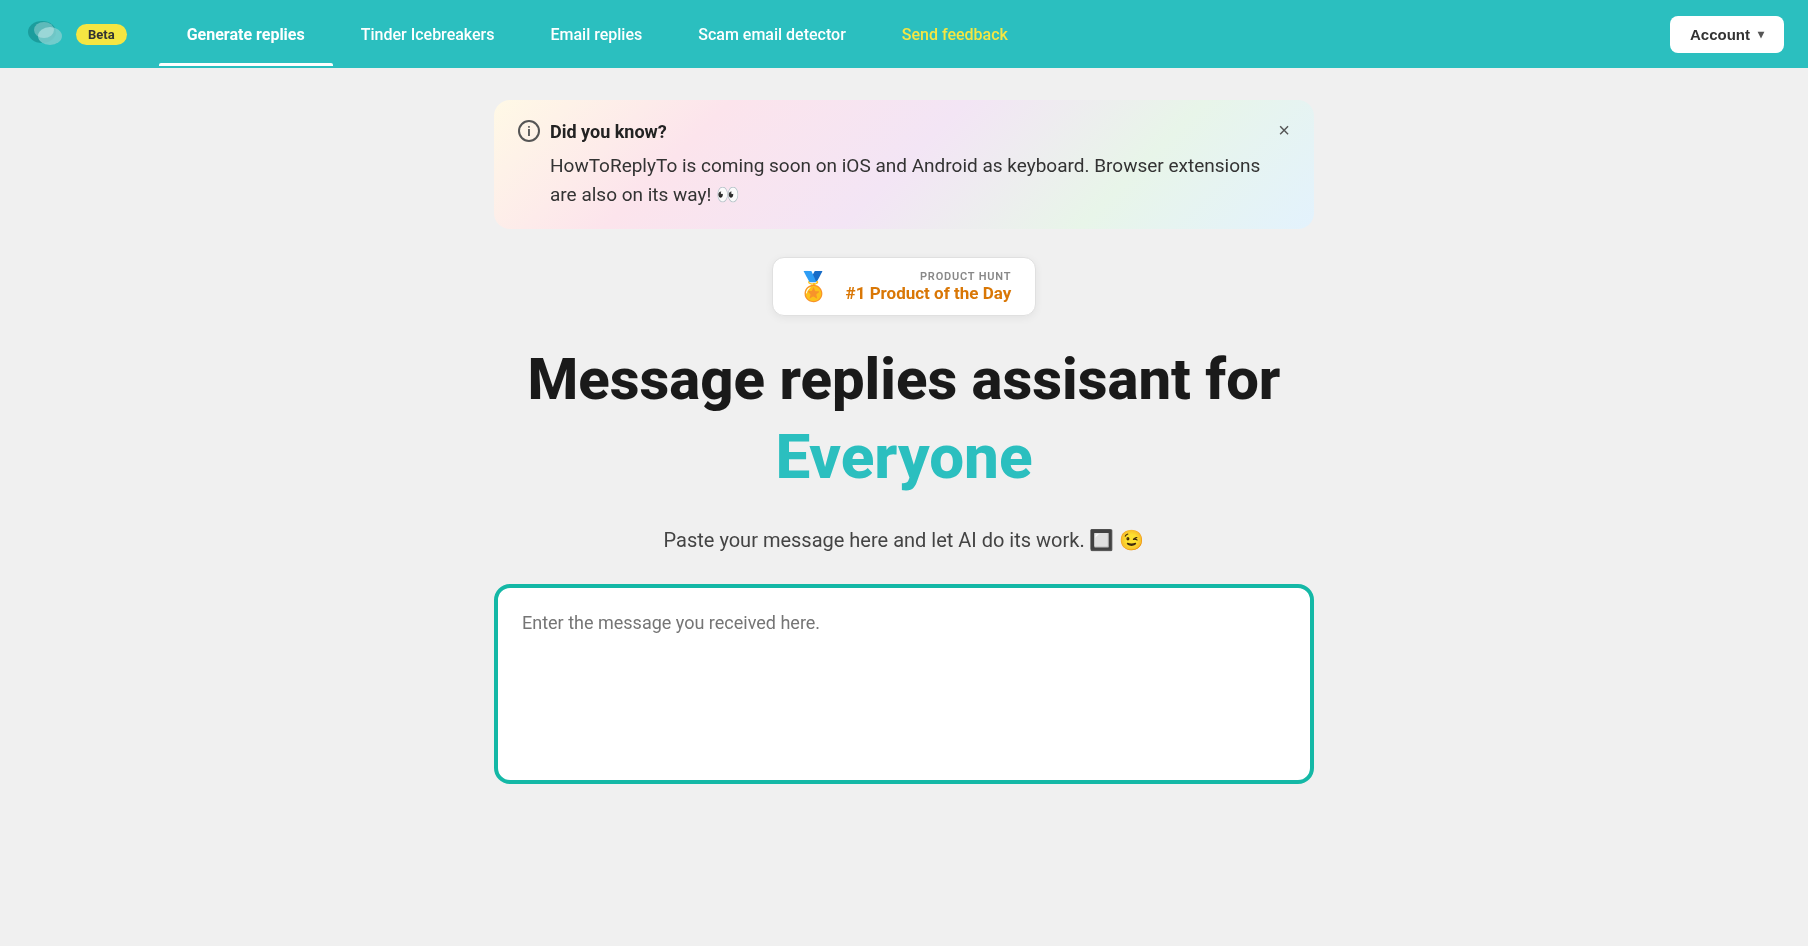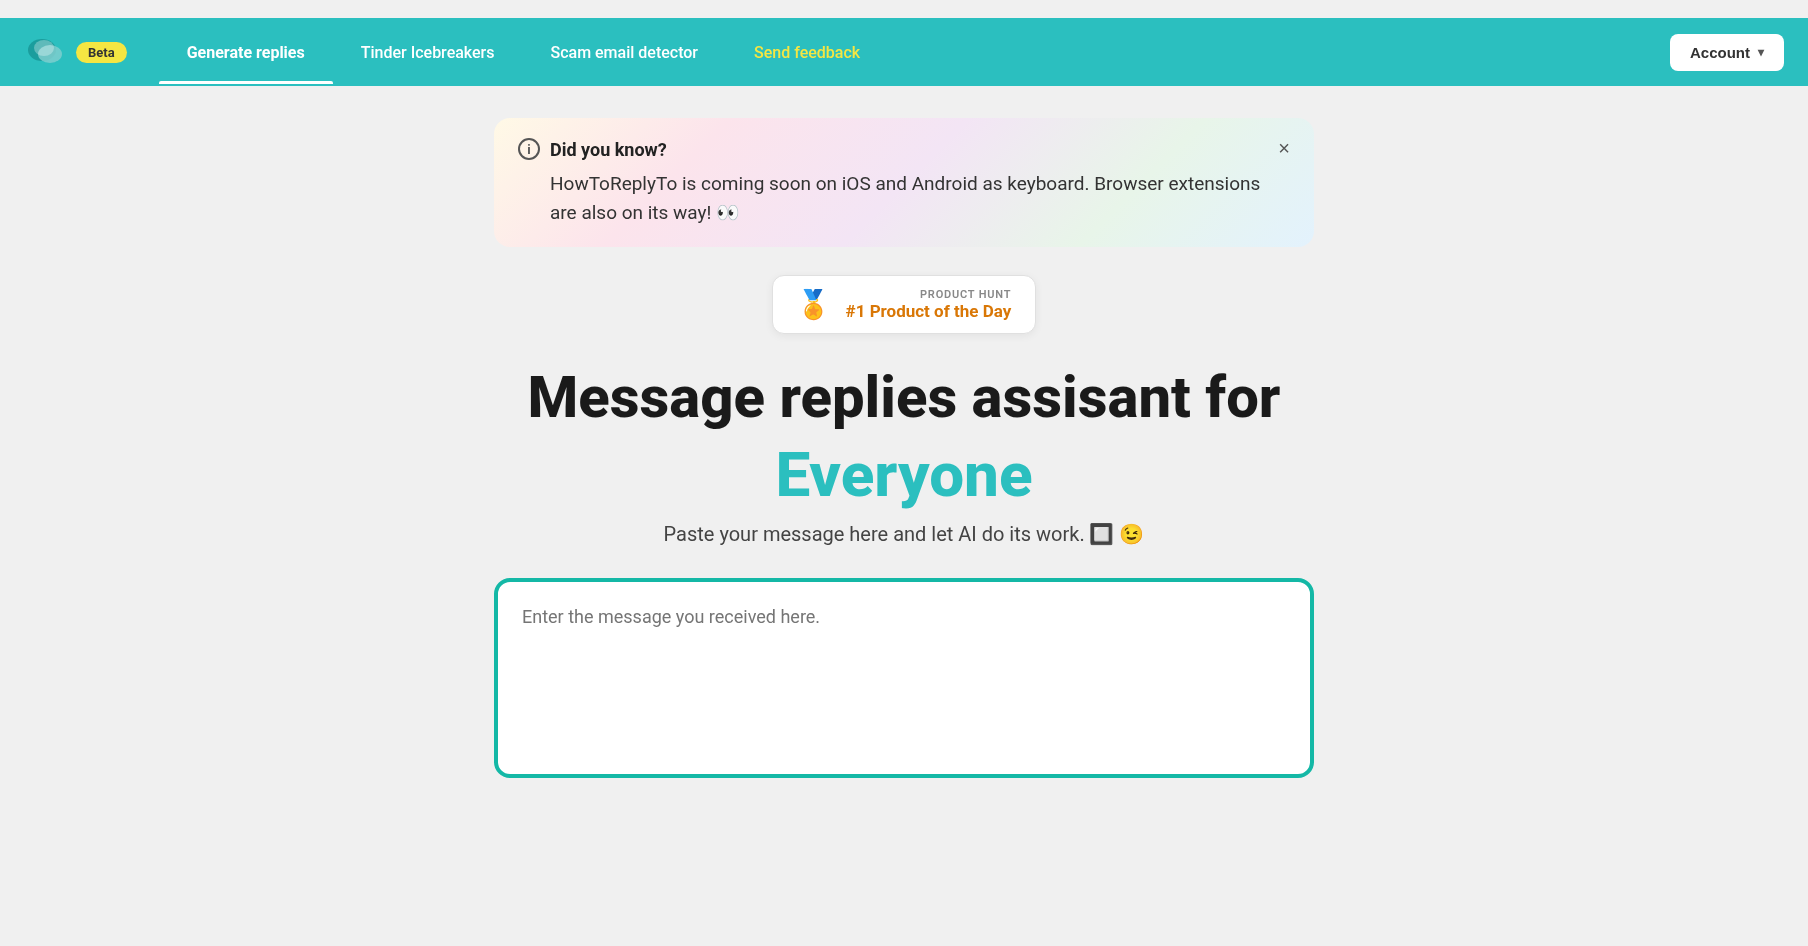--- a/index.html
+++ b/index.html
@@ -16,21 +16,20 @@
     }
 
     
     .navbar {
       background-color: #2bbfbf;
       display: flex;
       align-items: center;
       padding: 0 24px;
       height: 68px;
       position: relative;
-      margin-top: 18px;
     }
 
     .logo-area {
       display: flex;
       align-items: center;
       gap: 8px;
       margin-right: 32px;
       cursor: pointer;
     }
 
@@ -222,21 +221,21 @@
       line-height: 1.1;
       margin-bottom: 8px;
     }
 
     .hero-title-colored {
       color: #2bbfbf;
       display: block;
       font-size: 62px;
       font-weight: 800;
       text-align: left;
-      margin-bottom: 11px;
+      margin-bottom: 35px;
     }
 
     .hero-subtitle {
       font-size: 20px;
       color: #444;
       text-align: center;
       margin-bottom: 32px;
     }
 
     
@@ -274,20 +273,21 @@
         <ellipse cx="26" cy="24" rx="12" ry="9" fill="#7ecece" opacity="0.85"></ellipse>
         <ellipse cx="20" cy="18" rx="10" ry="8" fill="white" opacity="0.3"></ellipse>
       </svg>
     </div>
     <span class="beta-badge">Beta</span>
   </div>
 
   <div class="nav-links">
     <a class="nav-link active">Generate replies</a>
     <a class="nav-link">Tinder Icebreakers</a>
+    <a class="nav-link">Email replies</a>
     <a class="nav-link">Scam email detector</a>
     <a class="nav-link feedback">Send feedback</a>
   </div>
 
   <button class="account-button">
     <span>Account</span>
     <span class="chevron">▾</span>
   </button>
 </nav>
 

